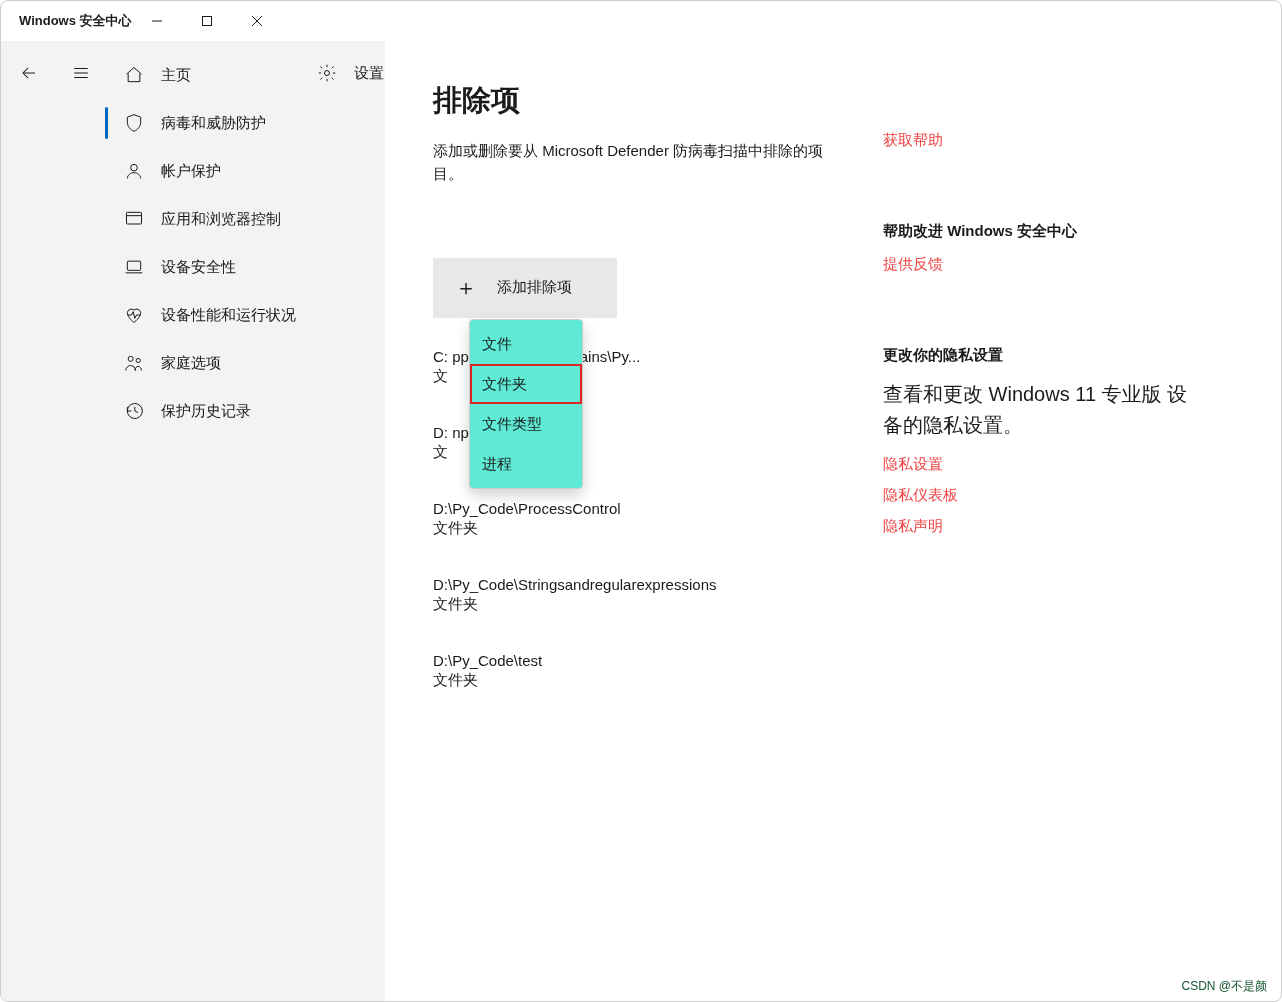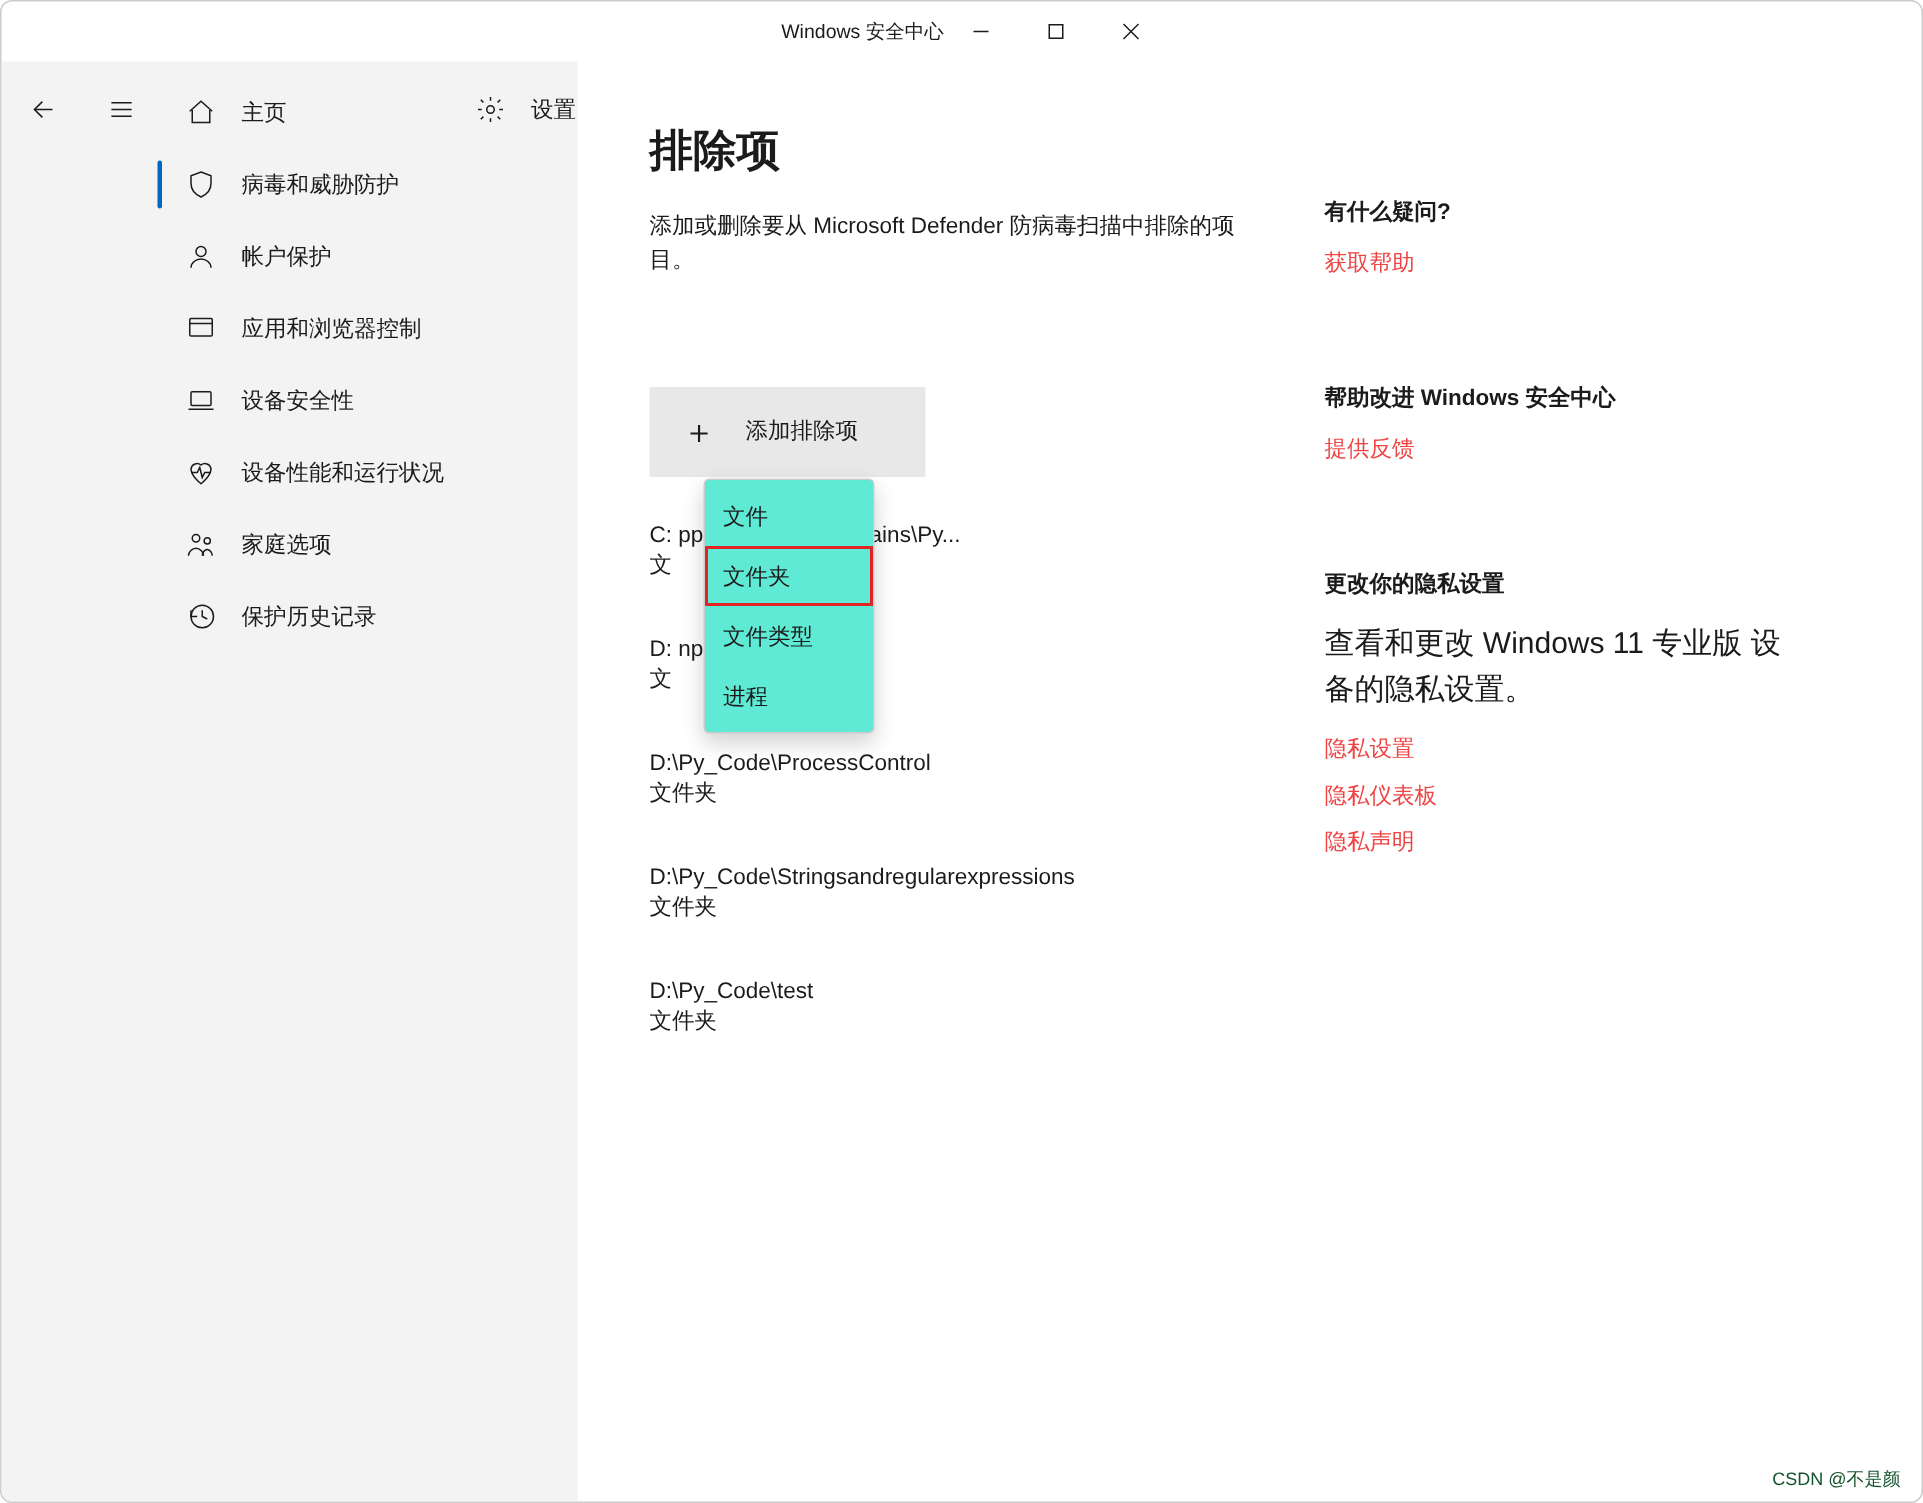--- a/index.html
+++ b/index.html
@@ -1,17 +1,17 @@
 <!DOCTYPE html>
 <html><head>
   <meta charset="utf-8">
   <style>
     * { margin: 0; padding: 0; box-sizing: border-box; font-family: "Segoe UI", "Microsoft YaHei", sans-serif; }
     body { width: 1282px; height: 1002px; background: #fff; color: #1b1b1b; overflow: hidden; position: relative; border: 1px solid #ccc; border-radius: 8px;}
-    .titlebar { height: 40px; display: flex; align-items: center; justify-content: center; padding: 0 0 0 18px; }
+    .titlebar { height: 40px; display: flex; align-items: center; justify-content: flex-start; padding: 0 0 0 18px; font-weight: bold; }
     .titlebar .title { font-size: 13px; }
     .win-controls { display: flex; }
     .win-btn { width: 50px; height: 40px; display: flex; align-items: center; justify-content: center; font-size: 12px; }
     .win-btn svg { width: 12px; height: 12px; stroke: #1b1b1b; stroke-width: 1; fill: none; }
     .shell { display: flex; height: calc(100% - 40px); }
     .sidebar { width: 384px; background: #f3f3f3; display: flex; flex-direction: row; padding-top: 8px; border-right: 1px solid #f3f3f3;}
     .side-top-btn { width: 48px; height: 48px; display: flex; align-items: center; justify-content: center; margin-left: 4px;}
     .side-top-btn svg { width: 18px; height: 18px; stroke: #1b1b1b; stroke-width: 1.4; fill: none; }
     .nav { margin-top: 2px; flex: 1; }
     .nav-item { height: 48px; display: flex; align-items: center; padding-left: 18px; font-size: 15px; position: relative; cursor: default;}
@@ -198,21 +198,20 @@
         </div>
         <div class="exc-item">
           <div class="exc-path">D:\Py_Code\test</div>
           <div class="exc-type">文件夹</div>
         </div>
       </div>
     </div>
 
     <div class="right-rail">
       <div class="rail-block">
-        <div class="rail-title">有什么疑问?</div>
         <a class="rail-link">获取帮助</a>
       </div>
       <div class="rail-block">
         <div class="rail-title">帮助改进 Windows 安全中心</div>
         <a class="rail-link">提供反馈</a>
       </div>
       <div class="rail-block">
         <div class="rail-title">更改你的隐私设置</div>
         <div class="rail-text">查看和更改 Windows 11 专业版 设备的隐私设置。</div>
         <a class="rail-link">隐私设置</a>

